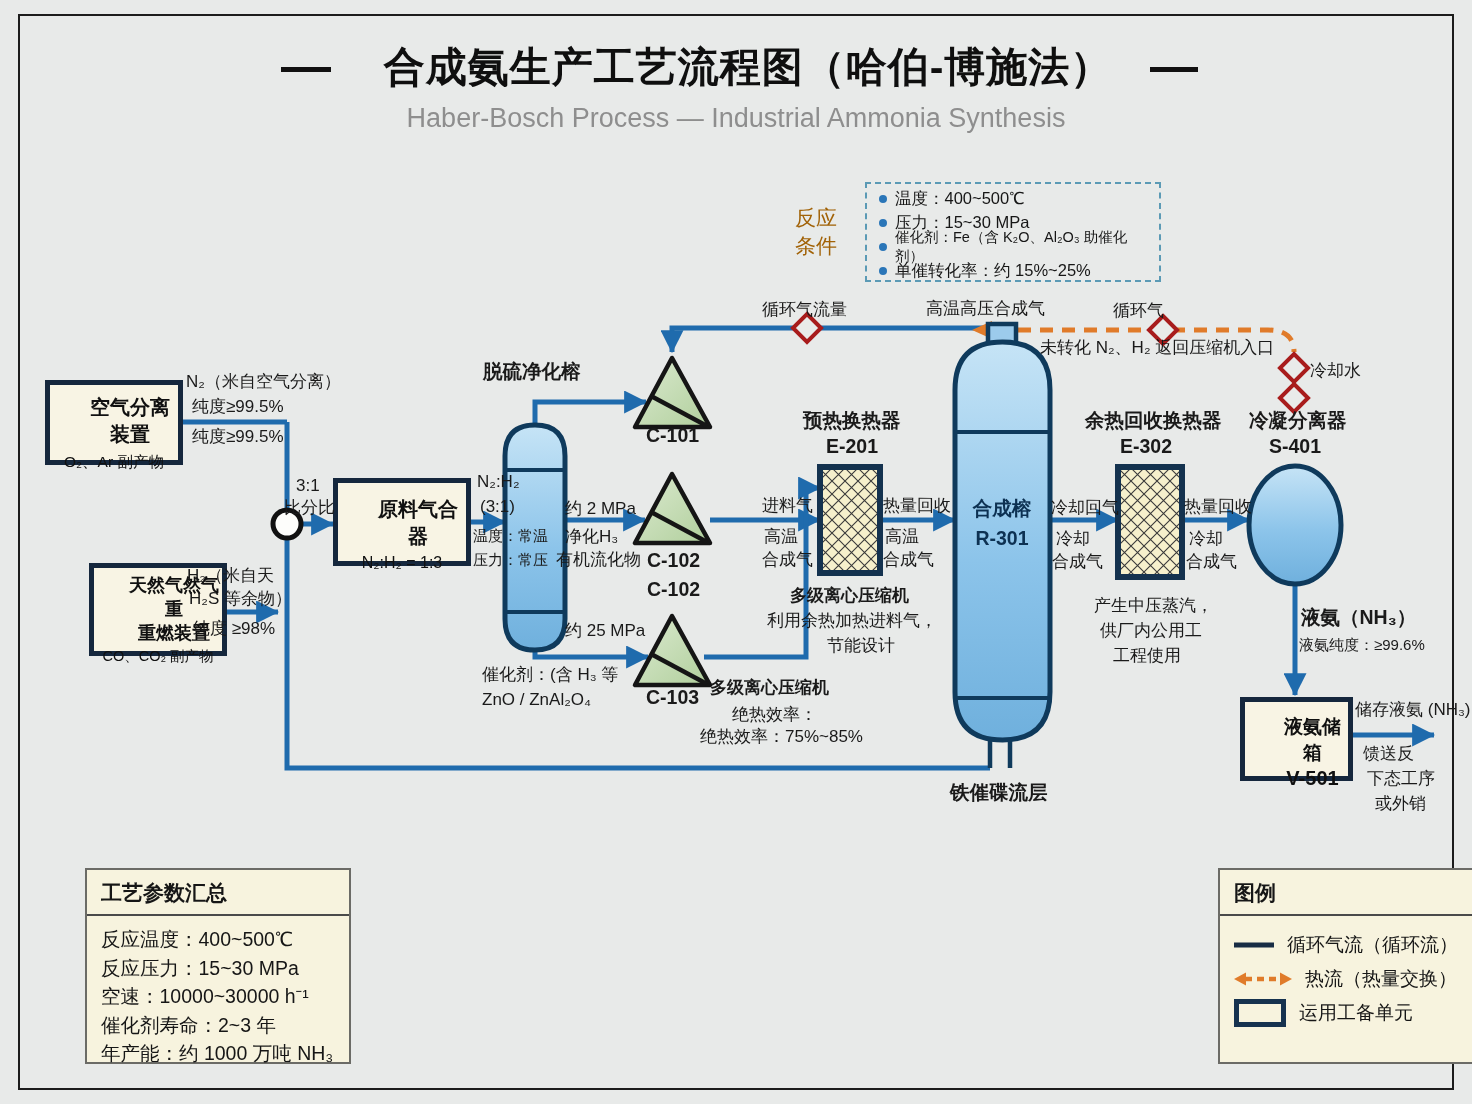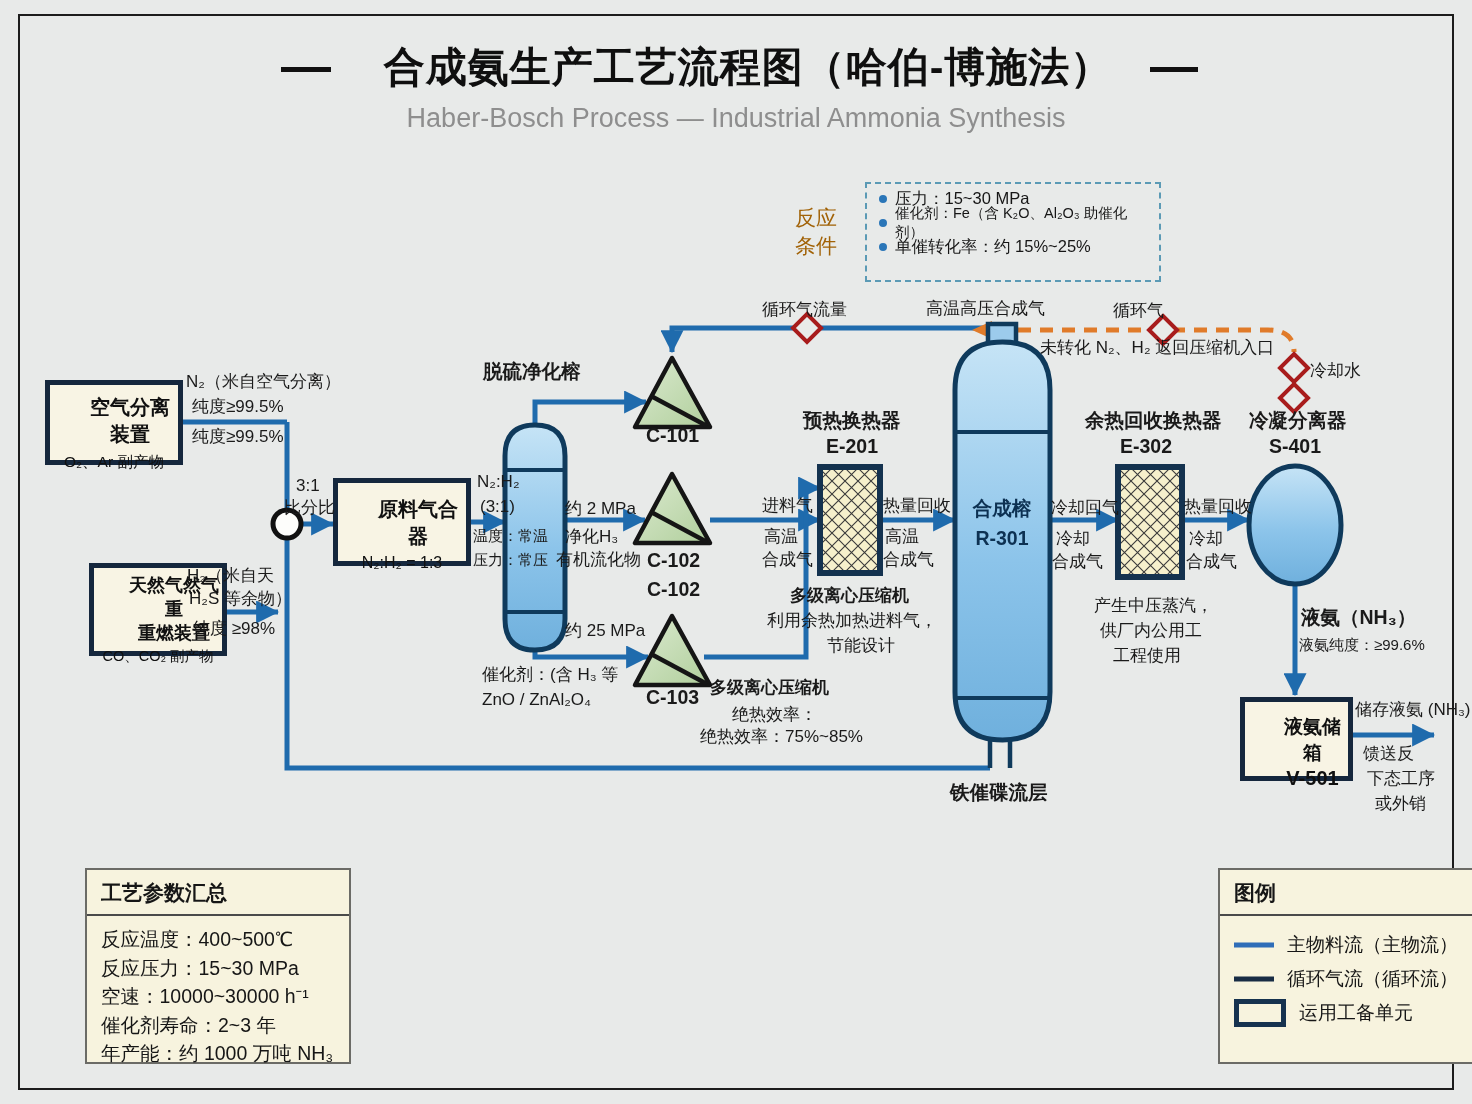--- a/index.html
+++ b/index.html
@@ -131,20 +131,24 @@
   <div class="tdash" style="left:281px;width:50px;"></div>
   <div class="tdash" style="left:1150px;width:48px;"></div>
 
   <div class="cond-side">
     <div>反应</div>
     <div>条件</div>
   </div>
   <div class="cond-box">
     <div class="cond-row">
         <span class="dot"></span>
+        <span class="t">温度：400~500℃</span>
+      </div>
+    <div class="cond-row">
+        <span class="dot"></span>
         <span class="t">压力：15~30 MPa</span>
       </div>
     <div class="cond-row tight">
         <span class="dot"></span>
         <span class="t">催化剂：Fe（含 K₂O、Al₂O₃ 助催化剂）</span>
       </div>
     <div class="cond-row">
         <span class="dot"></span>
         <span class="t">单催转化率：约 15%~25%</span>
       </div>
@@ -180,31 +184,32 @@
       <div>催化剂寿命：2~3 年</div>
       <div>年产能：约 1000 万吨 NH₃</div>
     </div>
   </div>
 
   <div class="panel legend" style="left:1178px;top:868px;width:256px;height:196px;">
     <div class="p-title">图例</div>
     <div class="p-body">
       <div class="lg-row">
         <svg width="58" height="16">
-            <line x1="0" y1="8" x2="42" y2="8" stroke="#2f6db8" stroke-width="5"></line>
-            <polygon points="42,1.5 57,8 42,14.5" fill="#2f6db8"></polygon>
-          </svg>
-        <span class="txt">主物料流（主物流）</span>
-      </div>
-      <div class="lg-row">
-        <svg width="58" height="16">
             <line x1="0" y1="8" x2="42" y2="8" stroke="#182c44" stroke-width="5"></line>
             <polygon points="42,1.5 57,8 42,14.5" fill="#182c44"></polygon>
           </svg>
         <span class="txt">循环气流（循环流）</span>
+      </div>
+      <div class="lg-row">
+        <svg width="58" height="16">
+            <line x1="11" y1="8" x2="47" y2="8" stroke="#e07b2a" stroke-width="4.5" stroke-dasharray="7 5"></line>
+            <polygon points="12,1.5 0,8 12,14.5" fill="#e07b2a"></polygon>
+            <polygon points="46,1.5 58,8 46,14.5" fill="#e07b2a"></polygon>
+          </svg>
+        <span class="txt">热流（热量交换）</span>
       </div>
       <div class="lg-row">
         <span class="lg-rect"></span>
         <span class="txt">运用工备单元</span>
       </div>
     </div>
   </div>
 
   <div id="labels-layer" style="position:absolute;left:0;top:0;width:100%;height:100%;">
       <div class="lbl" style="left: 186px; top: 372px;">N₂（米自空气分离）</div>

